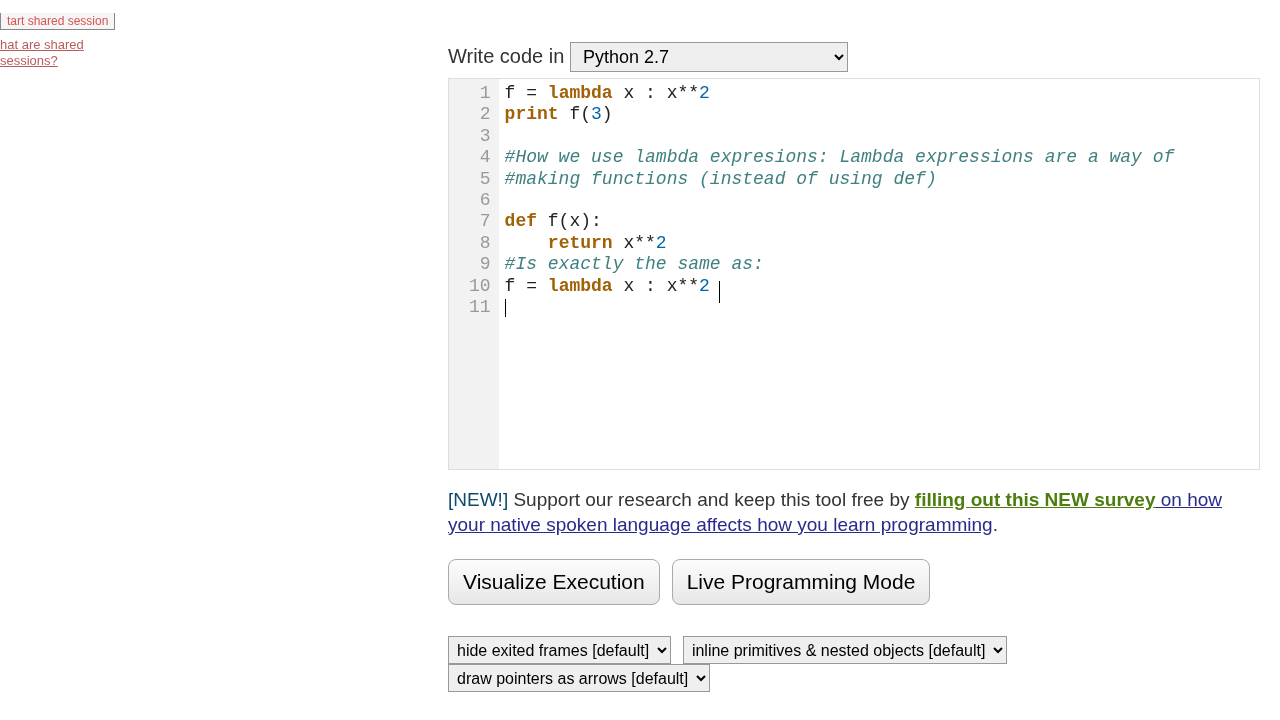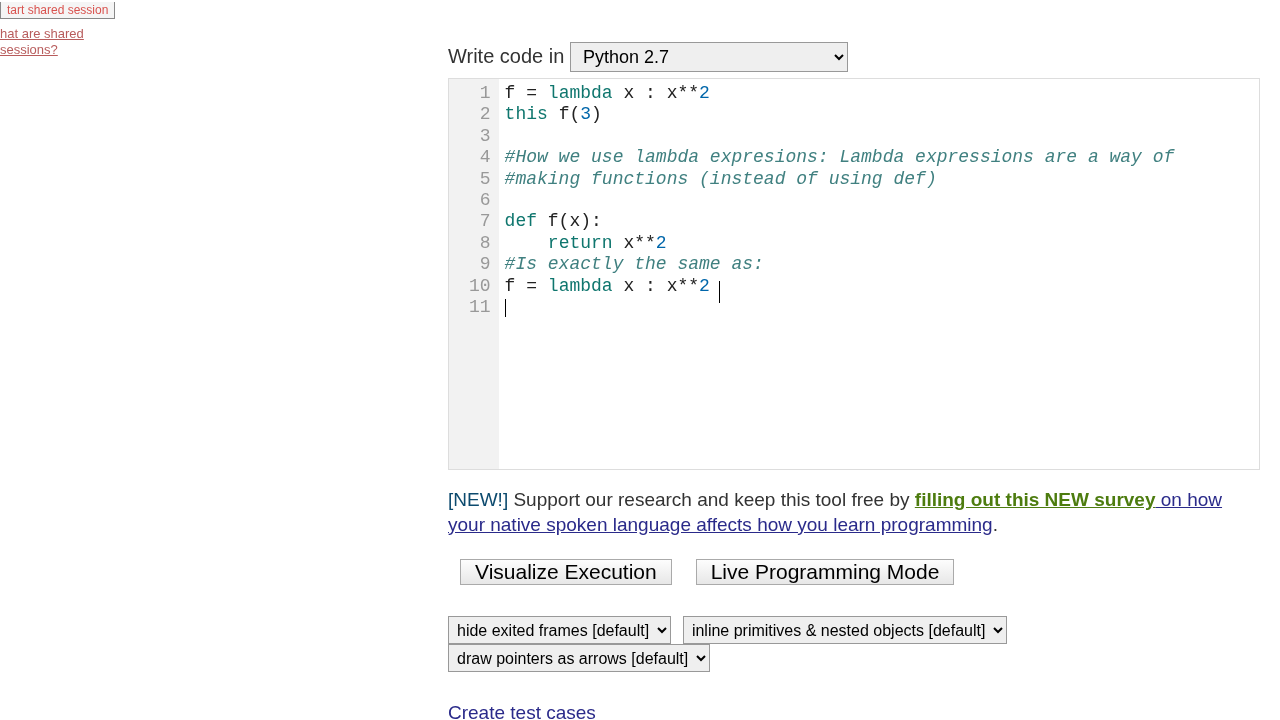--- a/index.html
+++ b/index.html
@@ -6,21 +6,21 @@
   margin: 0;
   padding: 0;
   font-family: Arial, Helvetica, sans-serif;
   font-size: 14px;
   color: #333;
   background: #fff;
 }
 .sidebar {
   position: absolute;
   left: 0;
-  top: 1px;
+  top: 12px;
   width: 130px;
   font-size: 14px;
 }
 .sidebar-btn {
   border: 1px solid #888;
   background: #f5f5f5;
   padding: 1px 6px;
   font-size: 12px;
   color: #d9534f;
   margin-bottom: 6px;
@@ -66,21 +66,21 @@
   padding: 4px 8px 4px 20px;
   user-select: none;
   white-space: pre;
 }
 .code {
   padding: 4px 6px;
   white-space: pre;
   position: relative;
   flex: 1;
 }
-.tok-kw { color: #0f766e; font-weight: normal; }
+.tok-kw { color: #a16207; font-weight: bold; }
 .tok-num { color: #0066aa; }
 .tok-com { color: #408080; font-style: italic; }
 .tok-var { color: #222; }
 .cursor1 {
   display: inline-block;
   width: 1px;
   height: 18px;
   background: #000;
   vertical-align: text-bottom;
 }
@@ -100,27 +100,26 @@
 }
 .notice .new-tag { color: #0c4a6e; font-weight: normal; }
 .notice .blk { color: #333; }
 .notice a { color: #4d7c0f; text-decoration: underline; font-weight: bold; }
 .notice .tail { color: #2a2a8a; font-weight: normal; text-decoration: underline;}
 .btn-row {
   margin-top: 22px;
 }
 .big-btn {
   font-size: 21px;
-  padding: 0 14px;
+  padding: 10px 14px;
   background: linear-gradient(#fdfdfd,#e7e7e7);
   border: 1px solid #aaa;
-  border-radius: 0;
+  border-radius: 8px;
   margin-right: 8px;
   cursor: pointer;
-  margin-left: 12px;
 }
 .opt-row {
   margin-top: 31px;
 }
 .opt-select {
   font-size: 16px;
   border: 1px solid #999;
   background: #efefef;
   padding: 2px 4px;
   height: 28px;
@@ -157,21 +156,21 @@
 3
 4
 5
 6
 7
 8
 9
 10
 11</div>
     <div class="code"><span class="tok-var">f = </span><span class="tok-kw">lambda</span><span class="tok-var"> x : x**</span><span class="tok-num">2</span>
-<span class="tok-kw">this</span><span class="tok-var"> f(</span><span class="tok-num">3</span><span class="tok-var">)</span>
+<span class="tok-kw">print</span><span class="tok-var"> f(</span><span class="tok-num">3</span><span class="tok-var">)</span>
 
 <span class="tok-com">#How we use lambda expresions: Lambda expressions are a way of</span>
 <span class="tok-com">#making functions (instead of using def)</span>
 
 <span class="tok-kw">def</span><span class="tok-var"> f(x):</span>
 <span>    </span><span class="tok-kw">return</span><span class="tok-var"> x**</span><span class="tok-num">2</span>
 <span class="tok-com">#Is exactly the same as:</span>
 <span class="tok-var">f = </span><span class="tok-kw">lambda</span><span class="tok-var"> x : x**</span><span class="tok-num">2</span>
 <span class="cursor1"></span><span class="cursor2"></span></div>
   </div>

